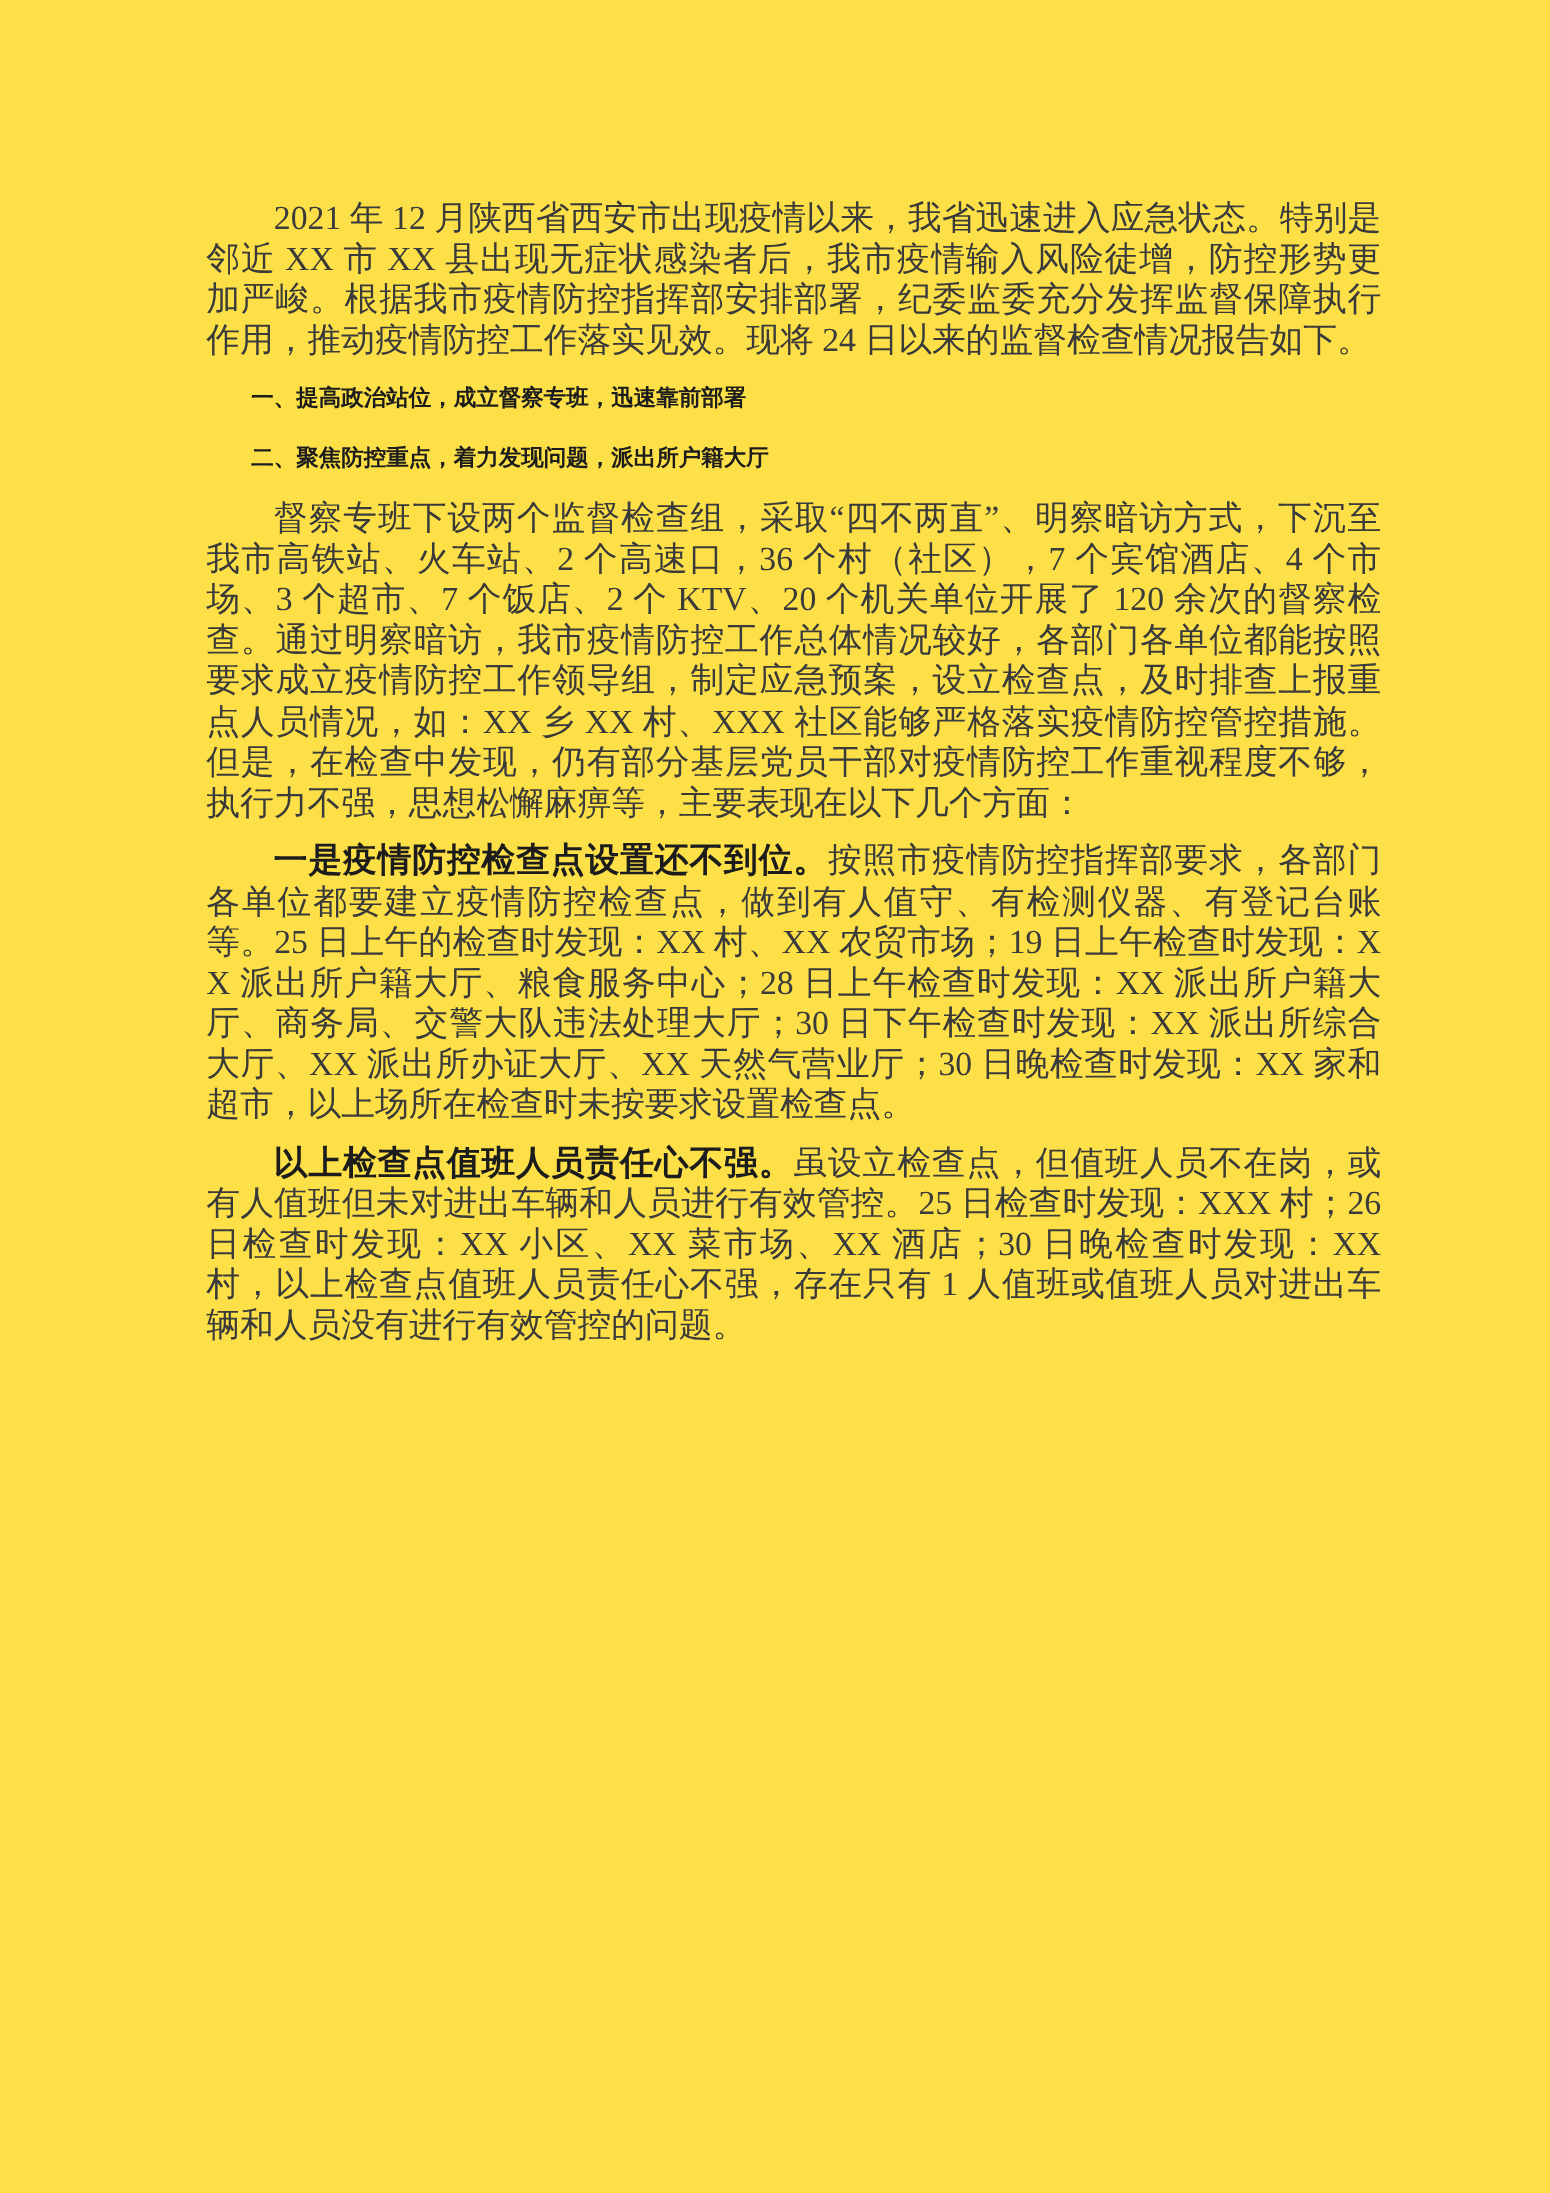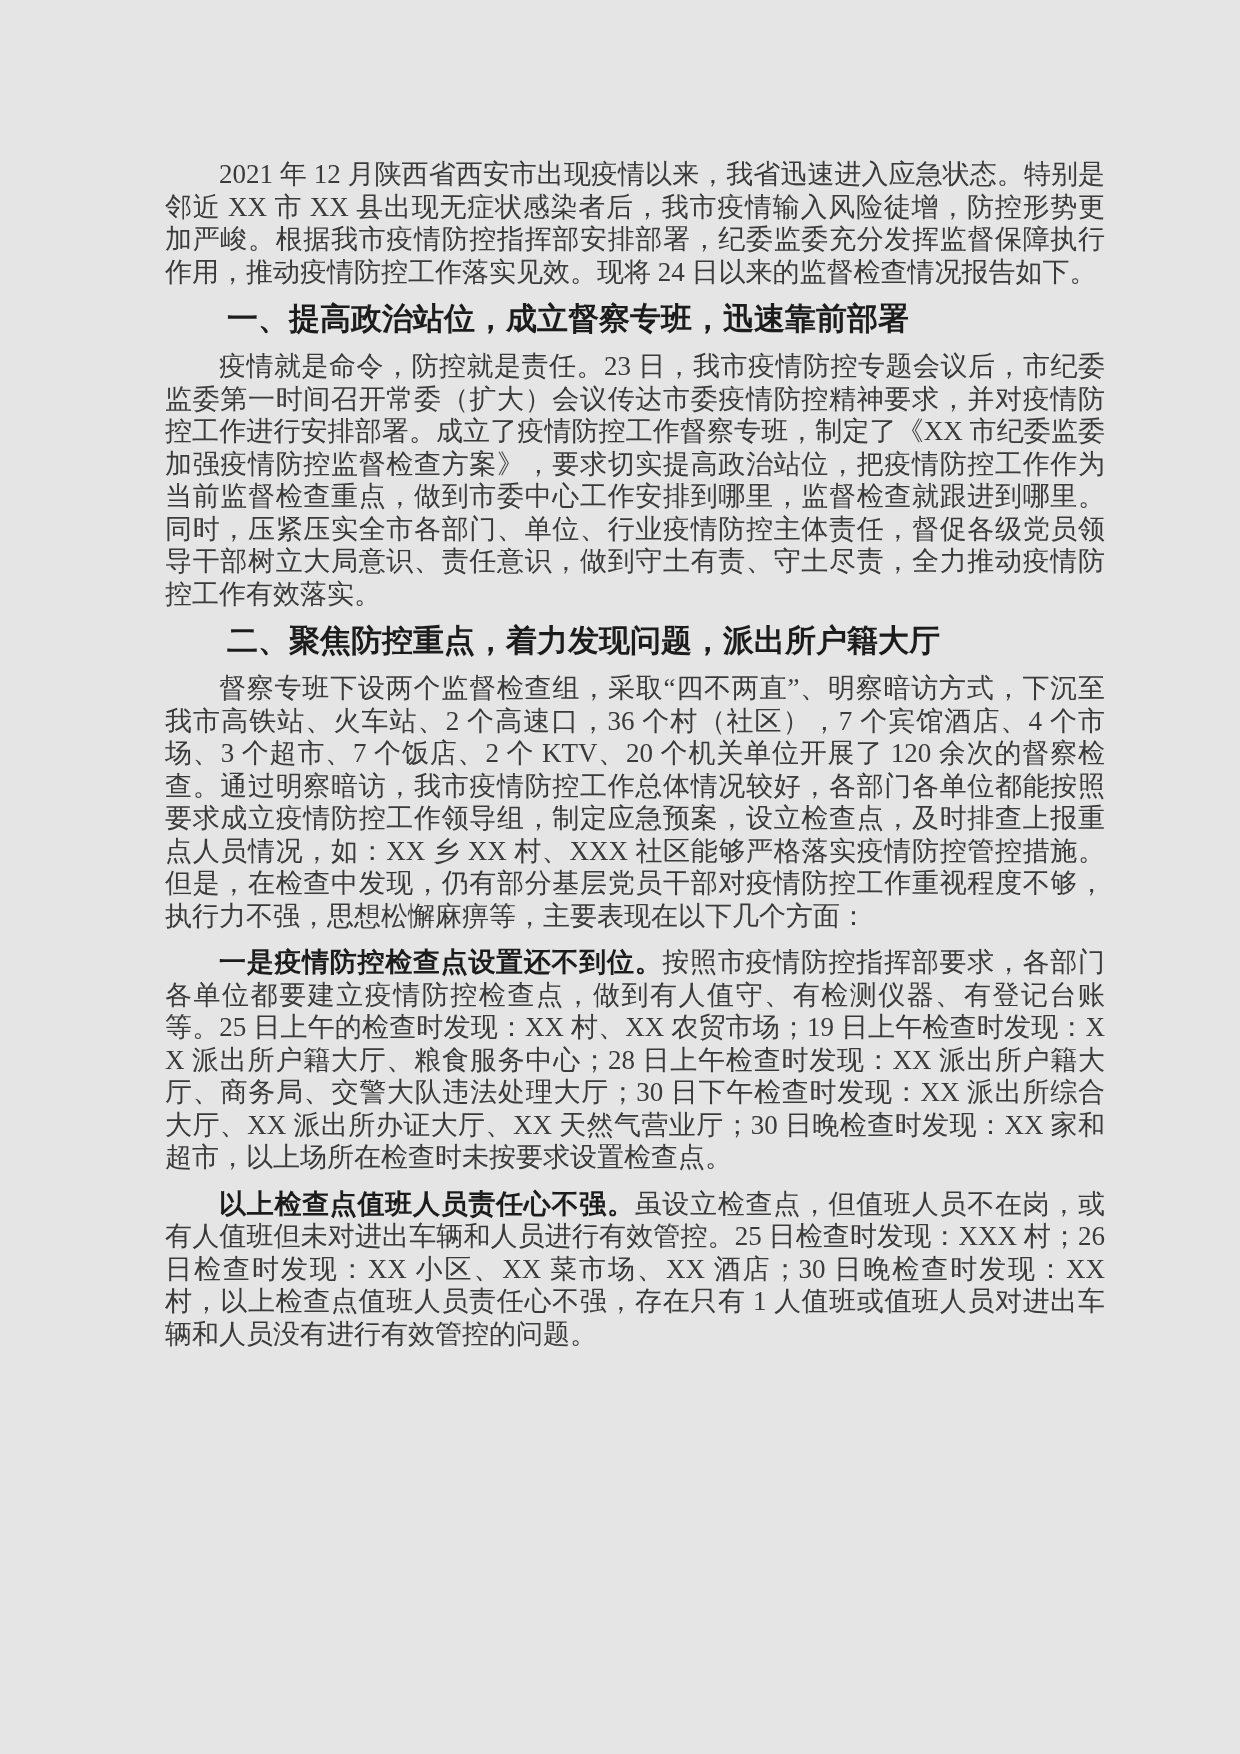--- a/index.html
+++ b/index.html
@@ -11,38 +11,38 @@
     width: 1240px;
     height: 1754px;
     overflow: hidden;
     font-family: "Liberation Serif", "DejaVu Serif", serif;
   }
   .doc-page {
     box-sizing: border-box;
     width: 1240px;
     height: 1754px;
     padding: 158px 135px 0 165px;
-    background: #e5e5e5;
+    background: #fde047;
   }
   .doc-body {
     width: 940px;
   }
   p.body-para {
     margin: 0 0 14px 0;
     font-size: 27px;
     line-height: 32.5px;
     color: #3a3a3a;
     text-align: justify;
     text-justify: inter-character;
     text-indent: 2em;
     word-break: break-all;
   }
   h3.heading-para {
     margin: 7px 0 15px 0;
-    font-size: 31px;
+    font-size: 18px;
     line-height: 33px;
     color: #1c1c1c;
     font-family: "Liberation Sans", "DejaVu Sans", sans-serif;
     font-weight: 700;
     text-indent: 2em;
   }
   .lead-bold {
     font-family: "Liberation Sans", "DejaVu Sans", sans-serif;
     font-weight: 700;
     color: #1c1c1c;
@@ -52,21 +52,20 @@
 </head>
 <body>
 
 <div class="doc-page">
   <div class="doc-body">
 
     <p class="body-para">2021 年 12 月陕西省西安市出现疫情以来，我省迅速进入应急状态。特别是邻近 XX 市 XX 县出现无症状感染者后，我市疫情输入风险徒增，防控形势更加严峻。根据我市疫情防控指挥部安排部署，纪委监委充分发挥监督保障执行作用，推动疫情防控工作落实见效。现将 24 日以来的监督检查情况报告如下。</p>
 
     <h3 class="heading-para">一、提高政治站位，成立督察专班，迅速靠前部署</h3>
 
-    <p class="body-para">疫情就是命令，防控就是责任。23 日，我市疫情防控专题会议后，市纪委监委第一时间召开常委（扩大）会议传达市委疫情防控精神要求，并对疫情防控工作进行安排部署。成立了疫情防控工作督察专班，制定了《XX 市纪委监委加强疫情防控监督检查方案》，要求切实提高政治站位，把疫情防控工作作为当前监督检查重点，做到市委中心工作安排到哪里，监督检查就跟进到哪里。同时，压紧压实全市各部门、单位、行业疫情防控主体责任，督促各级党员领导干部树立大局意识、责任意识，做到守土有责、守土尽责，全力推动疫情防控工作有效落实。</p>
 
     <h3 class="heading-para">二、聚焦防控重点，着力发现问题，派出所户籍大厅</h3>
 
     <p class="body-para">督察专班下设两个监督检查组，采取“四不两直”、明察暗访方式，下沉至我市高铁站、火车站、2 个高速口，36 个村（社区），7 个宾馆酒店、4 个市场、3 个超市、7 个饭店、2 个 KTV、20 个机关单位开展了 120 余次的督察检查。通过明察暗访，我市疫情防控工作总体情况较好，各部门各单位都能按照要求成立疫情防控工作领导组，制定应急预案，设立检查点，及时排查上报重点人员情况，如：XX 乡 XX 村、XXX 社区能够严格落实疫情防控管控措施。但是，在检查中发现，仍有部分基层党员干部对疫情防控工作重视程度不够，执行力不强，思想松懈麻痹等，主要表现在以下几个方面：</p>
 
     <p class="body-para">
       <b class="lead-bold">一是疫情防控检查点设置还不到位。</b><span>按照市疫情防控指挥部要求，各部门各单位都要建立疫情防控检查点，做到有人值守、有检测仪器、有登记台账等。25 日上午的检查时发现：XX 村、XX 农贸市场；19 日上午检查时发现：XX 派出所户籍大厅、粮食服务中心；28 日上午检查时发现：XX 派出所户籍大厅、商务局、交警大队违法处理大厅；30 日下午检查时发现：XX 派出所综合大厅、XX 派出所办证大厅、XX 天然气营业厅；30 日晚检查时发现：XX 家和超市，以上场所在检查时未按要求设置检查点。</span>
     </p>
 
     <p class="body-para">

